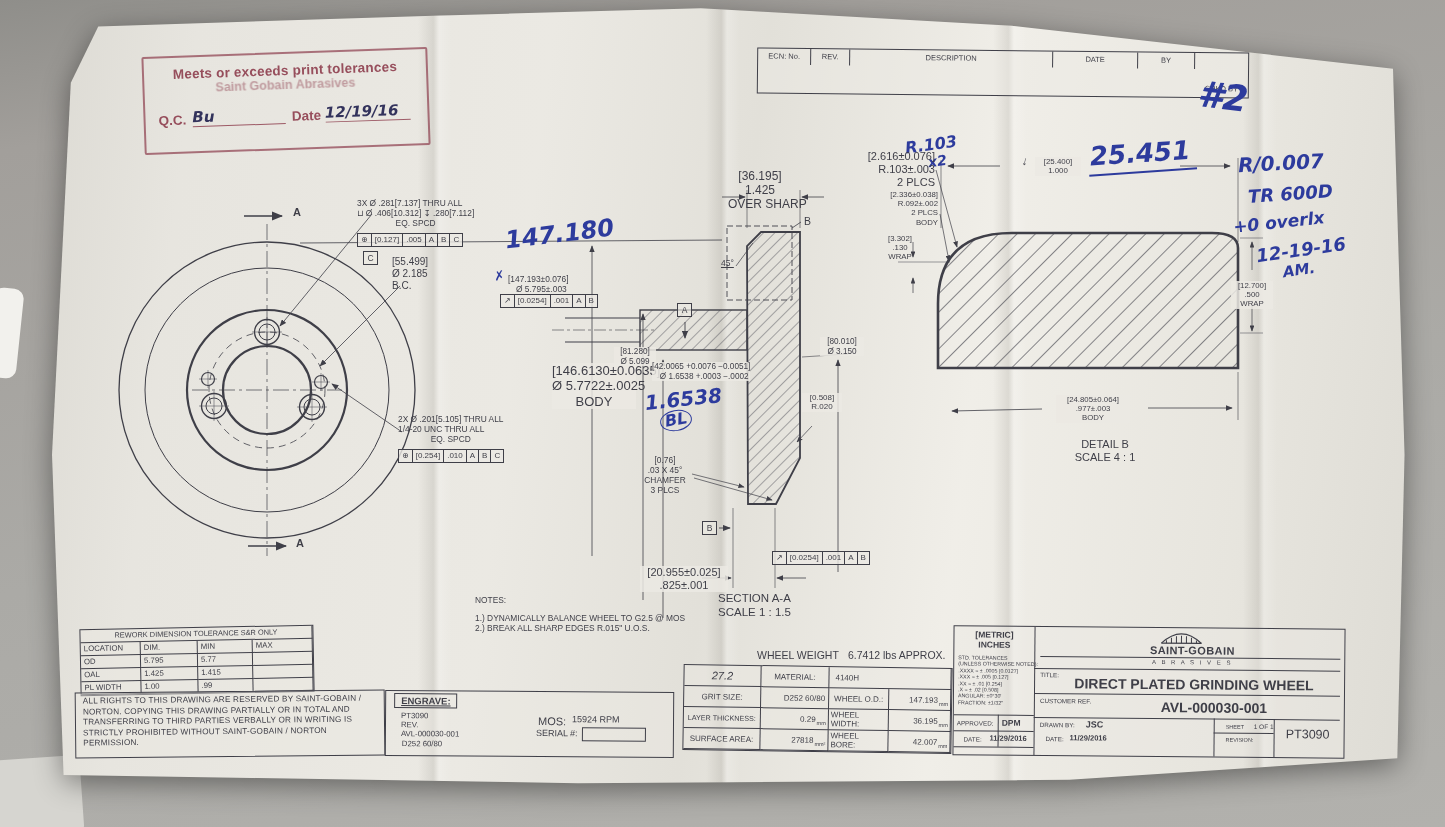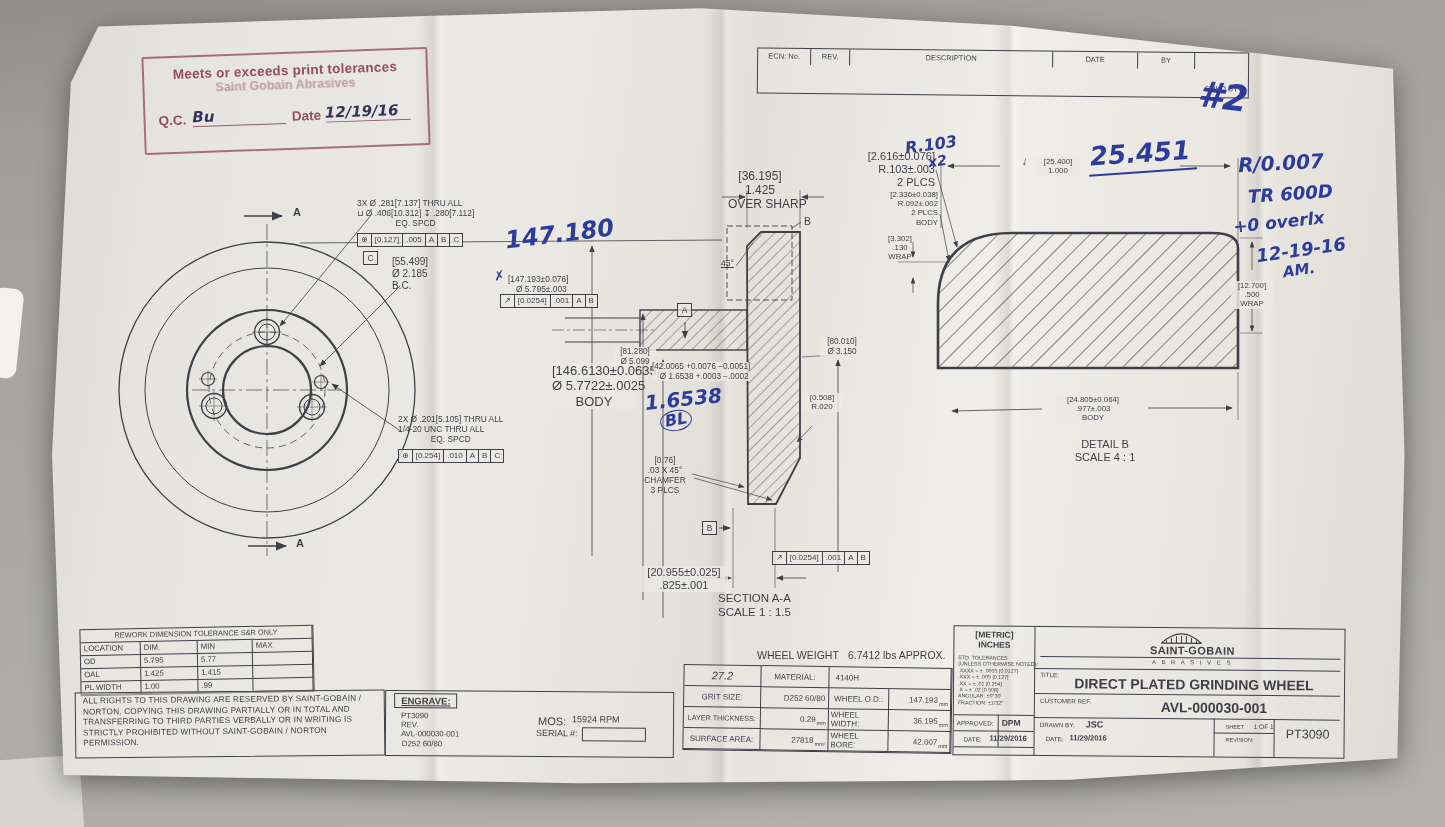--- a/index.html
+++ b/index.html
@@ -329,20 +329,25 @@
   <div class="t ctr bg" style="left:1056px;top:395px;width:74px;font-size:7.8px;">
     <div>[24.805±0.064]</div>
     <div>.977±.003</div>
     <div>BODY</div>
   </div>
   <div class="t ctr" style="left:1068px;top:438px;width:74px;font-size:11px;">
     <div>DETAIL B</div>
     <div>SCALE 4 : 1</div>
   </div>
 
+  <div class="t" style="left:475px;top:596px;font-size:8.4px;">
+    <div style="margin-bottom:8px;">NOTES:</div>
+    <div>1.) DYNAMICALLY BALANCE WHEEL TO G2.5 @ MOS</div>
+    <div>2.) BREAK ALL SHARP EDGES R.015" U.O.S.</div>
+  </div>
 
   <div class="t" style="left:757px;top:649px;font-size:10.5px;">WHEEL WEIGHT</div>
   <div class="t" style="left:848px;top:649px;font-size:10.5px;">6.7412 lbs APPROX.</div>
 
   <div class="rw">
     <div style="grid-column:1 / span 4;text-align:center;font-size:7.4px;">REWORK DIMENSION TOLERANCE S&amp;R ONLY</div>
     <div>LOCATION</div>
     <div>DIM.</div>
     <div>MIN</div>
     <div>MAX</div>

